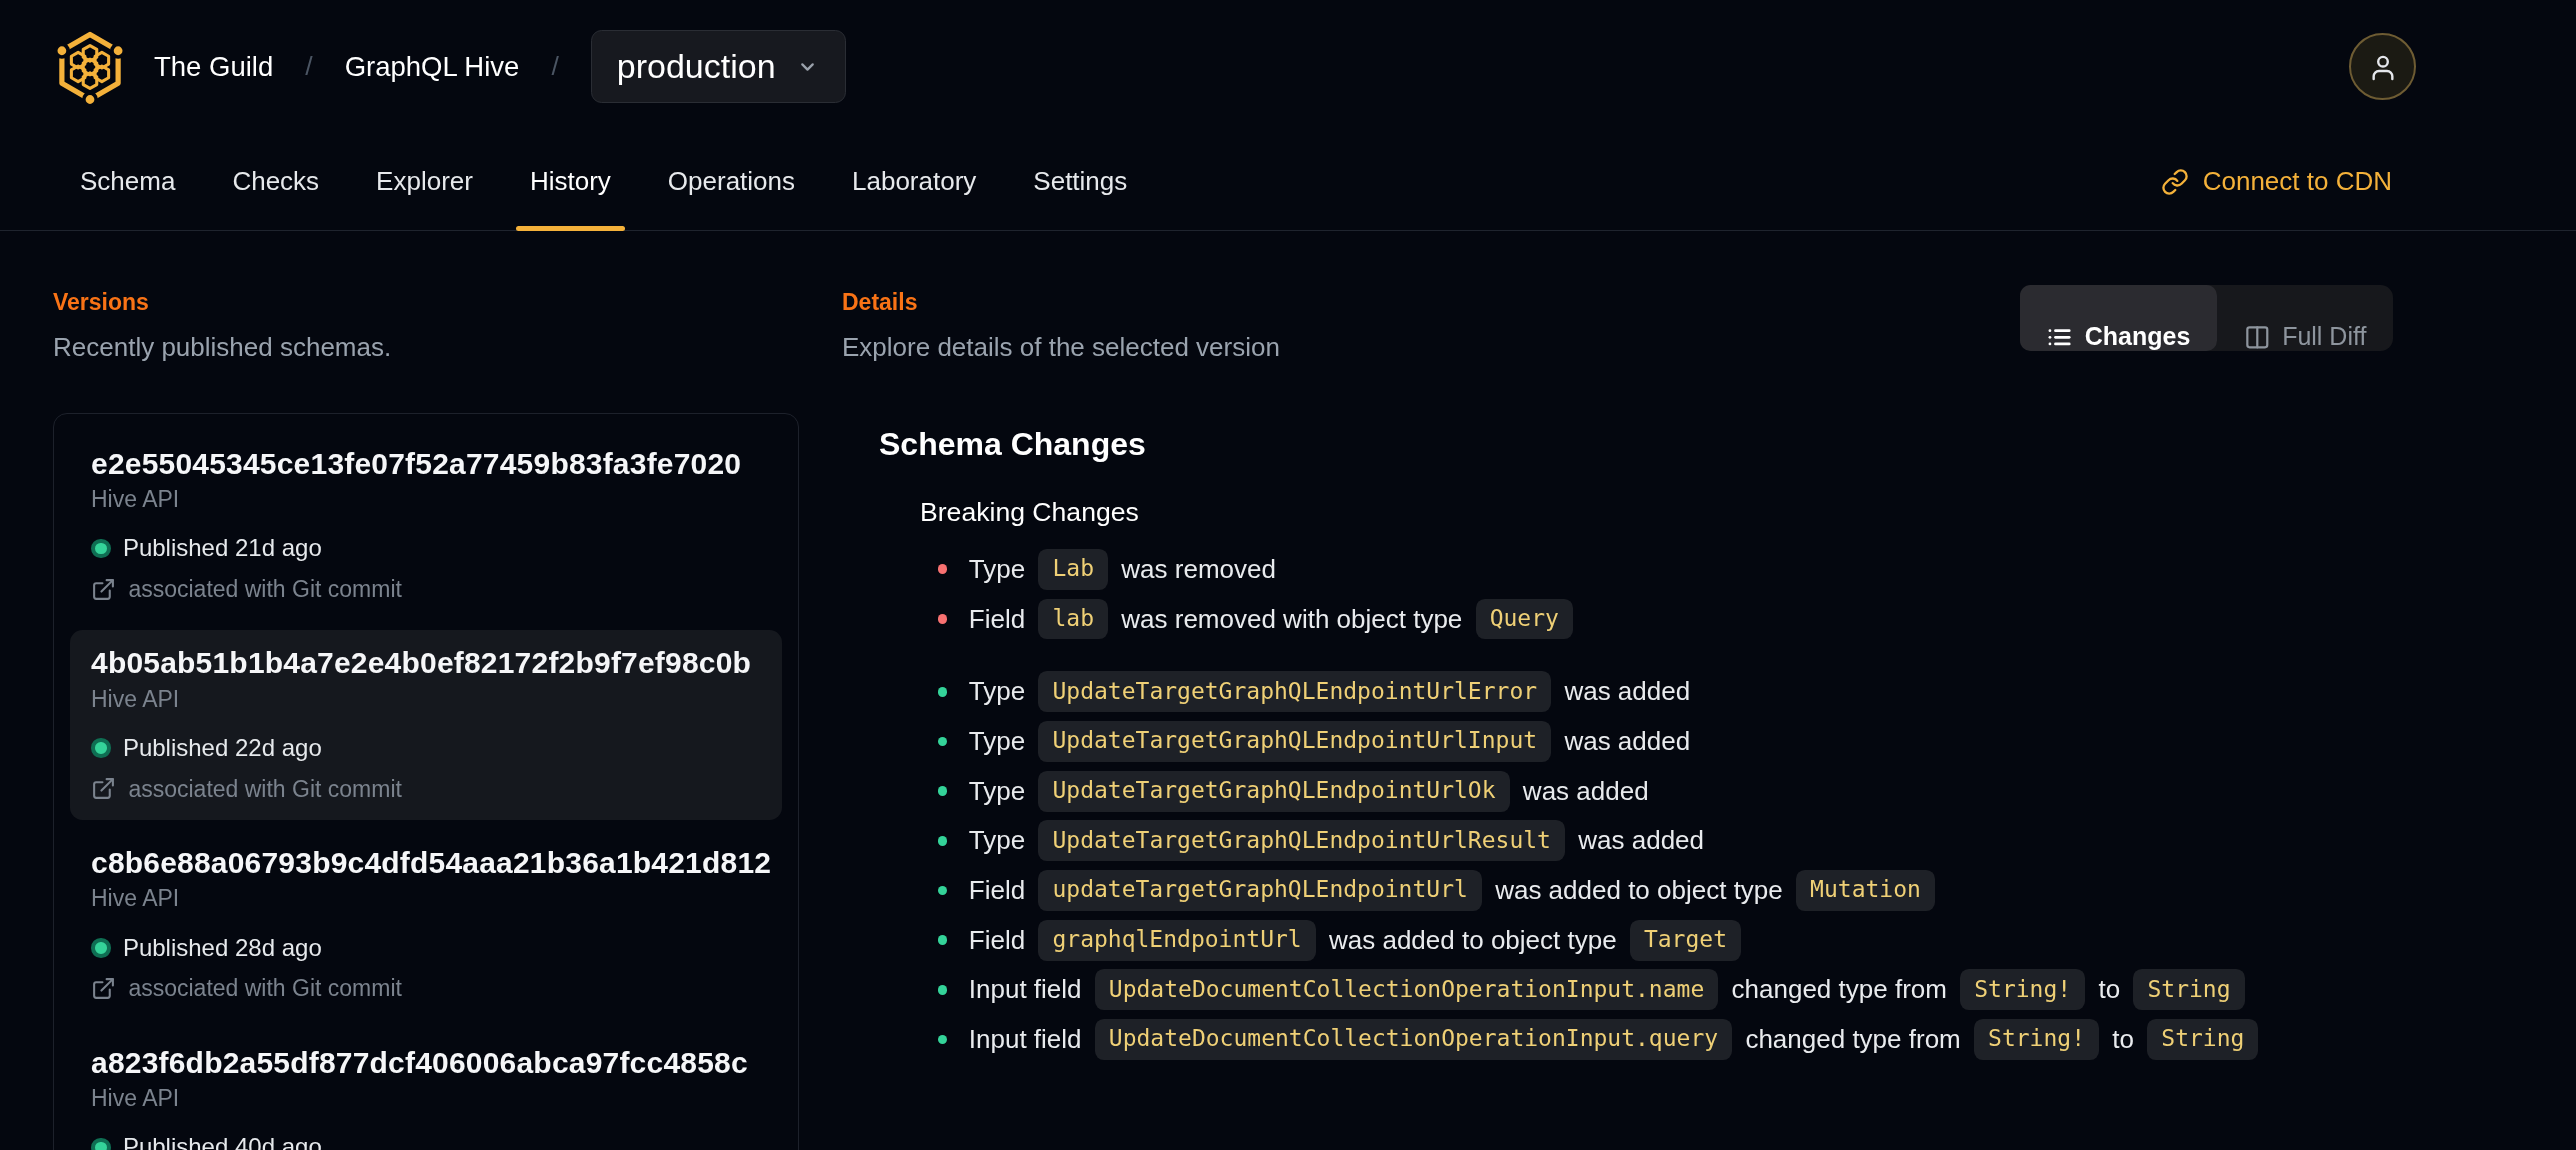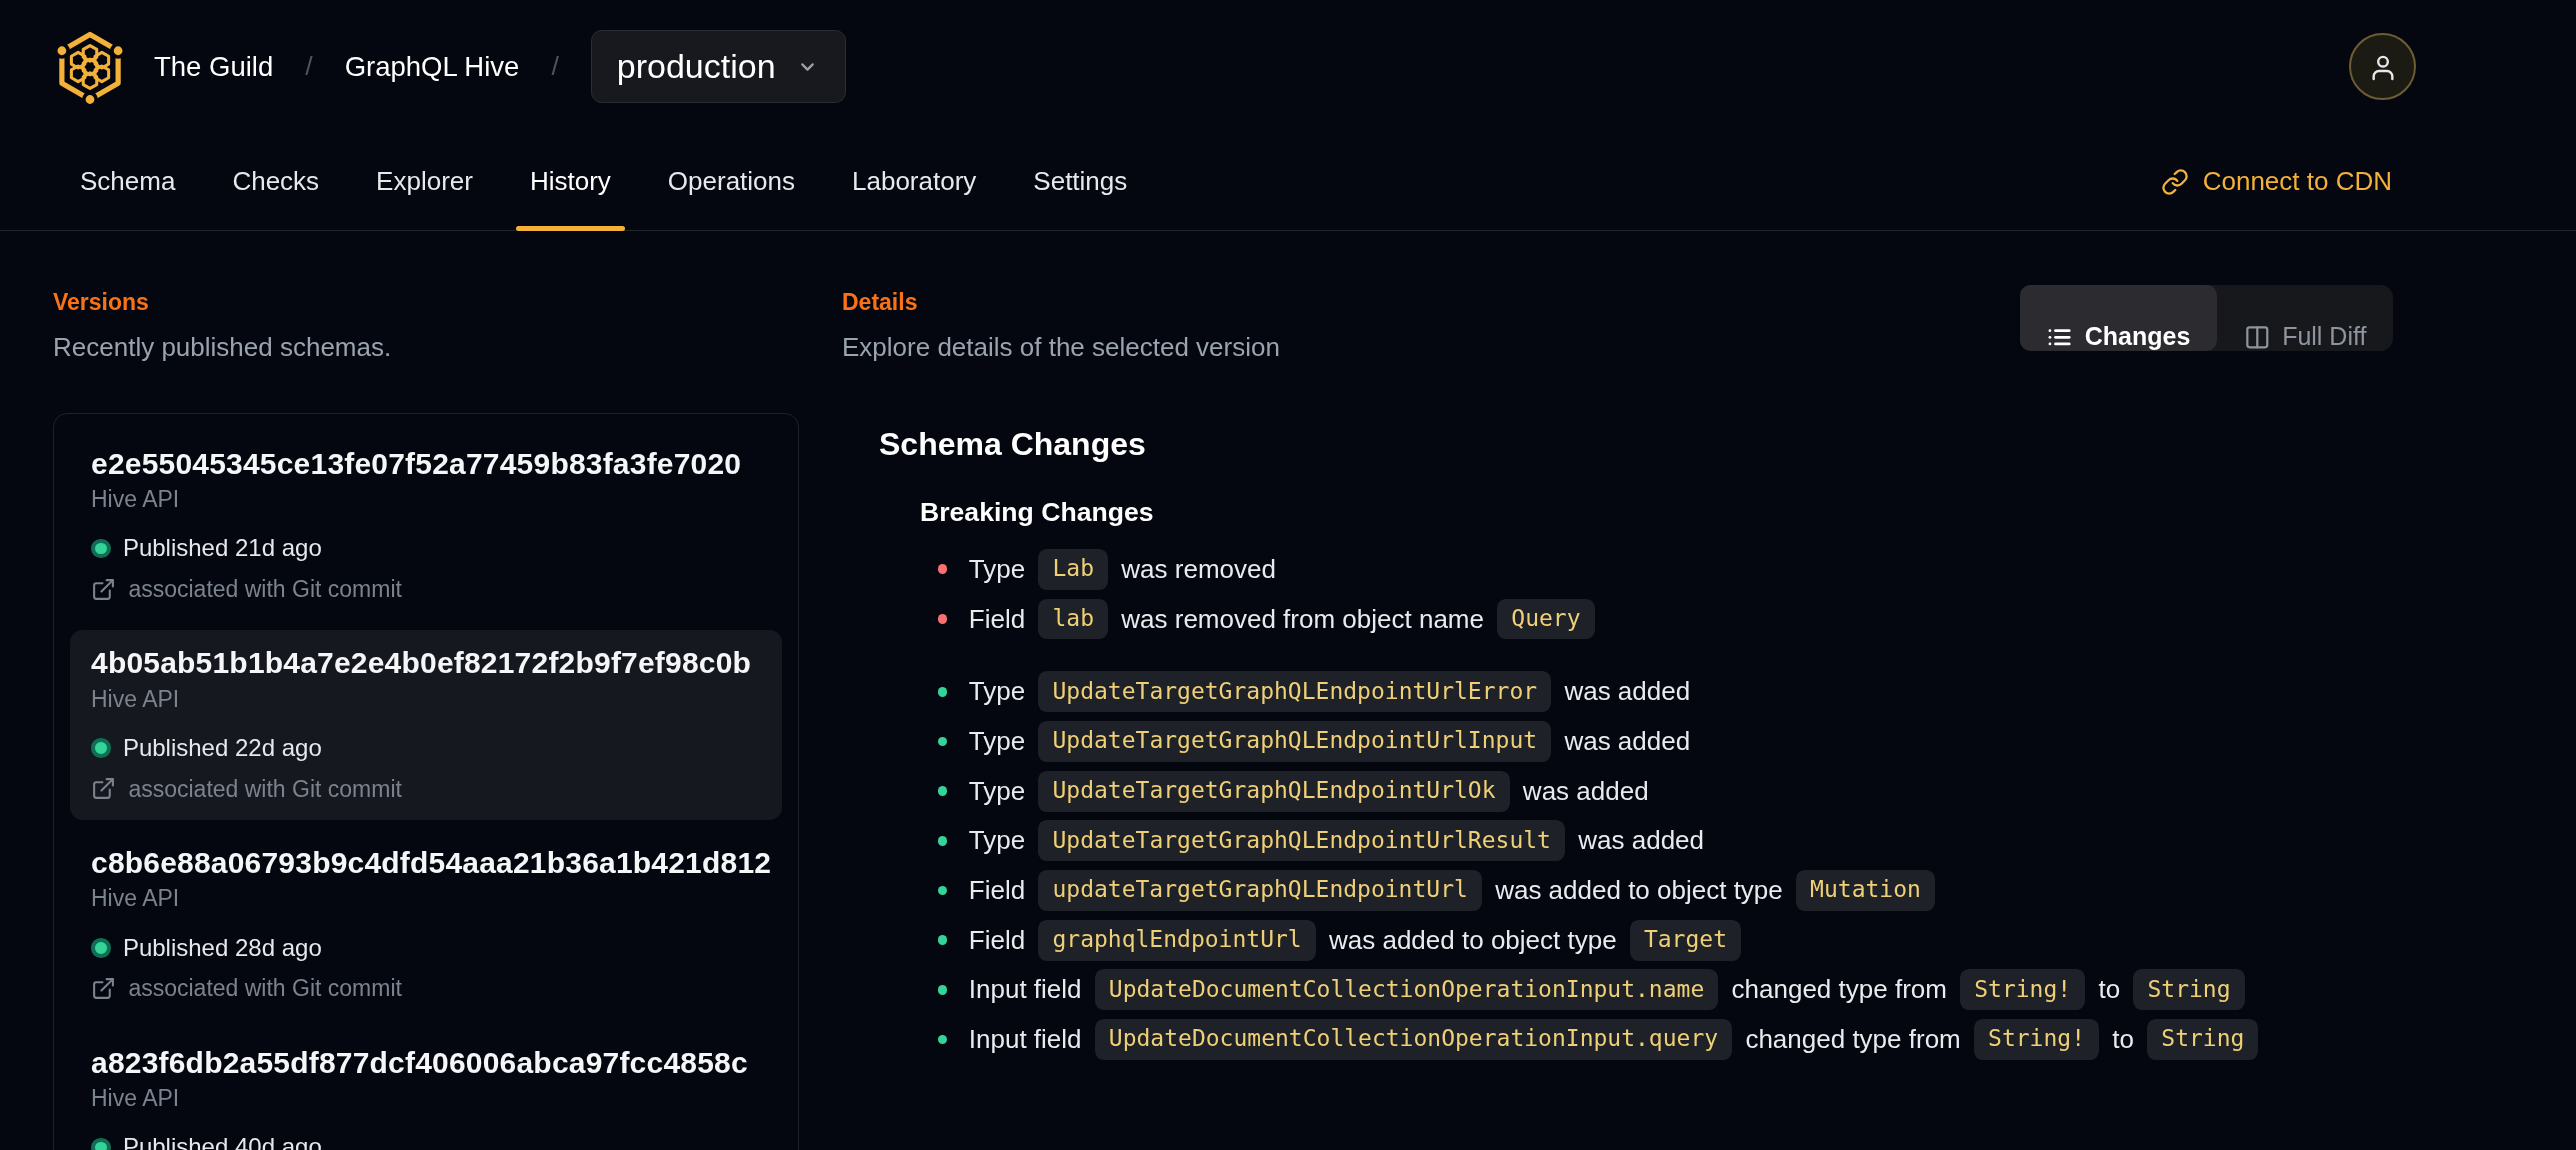--- a/index.html
+++ b/index.html
@@ -59,21 +59,21 @@
   .toggle-btn{display:flex;align-items:flex-end;gap:12px;padding:0 26.6px;height:66px;border-radius:10.6px;
     font-size:25px;color:#8e959e;font-weight:500;cursor:pointer;white-space:nowrap;background:transparent;border:none;
     font-family:"Liberation Sans",sans-serif;}
   .toggle-btn svg{width:26.6px;height:26.6px;}
   .toggle-btn.active{background:#2b2b30;color:#fff;font-weight:600;}
 
   
   .schema-changes{margin:62px 0 0 37px;}
   .sc-title{font-size:32px;font-weight:700;color:#fff;line-height:39px;}
   .change-group{margin:32px 0 0 41px;}
-  .group-title{font-size:26.6px;font-weight:700;color:#fff;line-height:32px;}
+  .group-title{font-size:26.6px;font-weight:400;color:#fff;line-height:32px;}
   .group-rows{margin-top:21px;}
   .change-row{display:flex;align-items:center;gap:13.3px;margin-bottom:8.9px;font-size:26px;color:#e9ebee;min-height:39px;}
   .bullet{width:9.8px;height:9.8px;border-radius:50%;margin-left:17.7px;margin-right:8px;flex:none;}
   .change-group.breaking .bullet{background:var(--breaking);}
   .change-group.safe .bullet{background:var(--safe);}
   .code-chip{font-family:"DejaVu Sans Mono",monospace;font-size:23px;color:var(--code);background:var(--chip-bg);
     padding:6.2px 14px 8px;border-radius:8.9px;white-space:nowrap;line-height:26.6px;}
   .seg{white-space:nowrap;}
 </style>
 </head>
@@ -260,21 +260,21 @@
               <div class="change-row">
     <span class="bullet"></span>
   <span class="seg">Type</span>
                 <span class="code-chip">Lab</span>
                 <span class="seg">was removed</span>
               </div>
               <div class="change-row">
     <span class="bullet"></span>
   <span class="seg">Field</span>
                 <span class="code-chip">lab</span>
-                <span class="seg">was removed from object name</span>
+                <span class="seg">was removed with object type</span>
                 <span class="code-chip">Query</span>
               </div>
             </div>
   </div>
           <div class="change-group safe">
     <div class="group-rows">
               <div class="change-row">
     <span class="bullet"></span>
   <span class="seg">Type</span>
                 <span class="code-chip">UpdateTargetGraphQLEndpointUrlError</span>

